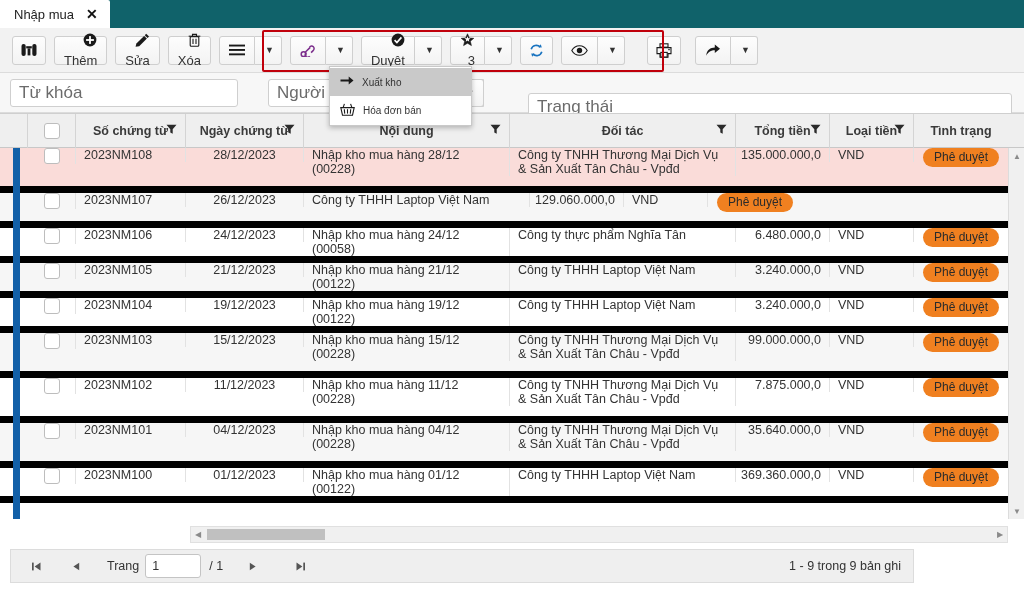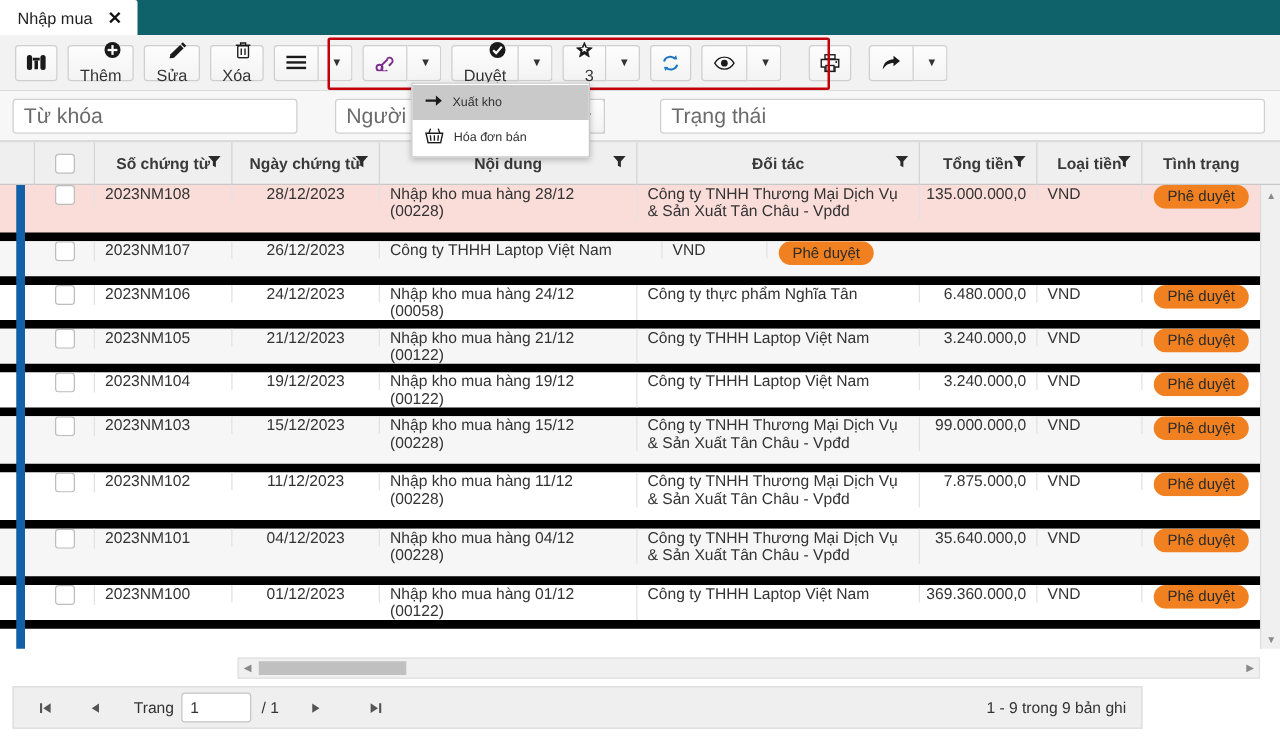--- a/index.html
+++ b/index.html
@@ -110,21 +110,21 @@
   #f-keyword { position: absolute; left: 10px; top: 79px; width: 228px; }
   #f-user    { position: absolute; left: 268px; top: 79px; width: 216px; }
   #f-user-caret {
     position: absolute; left: 457px; top: 79px; width: 27px; height: 28px;
     display: flex; align-items: center; justify-content: center;
     border: 1px solid #cfcfcf; border-left: none;
     border-radius: 0 3px 3px 0;
     background: linear-gradient(#fdfdfd,#f3f3f3);
     cursor: pointer;
   }
-  #f-status  { position: absolute; left: 528px; top: 79px; width: 484px; }
+  #f-status  { position: absolute; left: 528px; top: 93px; width: 484px; }
 
   
   .grid-wrap {
     position: absolute; left: 0; top: 113px;
     width: 1024px; height: 432px;
     background: #fff;
     border-top: 1px solid #cfcfcf;
   }
   .grid-head {
     position: absolute; left: 0; top: 0; width: 1024px; height: 34px;
@@ -537,20 +537,23 @@
           </div>
           <div class="cell c-left" style="width: 110px;">
             <span>2023NM107</span>
           </div>
           <div class="cell c-center" style="width: 118px;">
             <span>26/12/2023</span>
           </div>
           <div class="cell c-left" style="width: 226px;">
             <span>Công ty THHH Laptop Việt Nam</span>
           </div>
+          <div class="cell c-right" style="width: 94px;">
+            <span>129.060.000,0</span>
+          </div>
           <div class="cell c-left" style="width: 84px;">
             <span>VND</span>
           </div>
           <div class="cell c-center" style="width: 94px; border-right: none;">
             <span class="badge">Phê duyệt</span>
           </div>
         </div>
         <div class="row" style="min-height: 35px;">
           <div class="cell c-center" style="width: 28px;"></div>
           <div class="cell c-center" style="width: 48px;">

